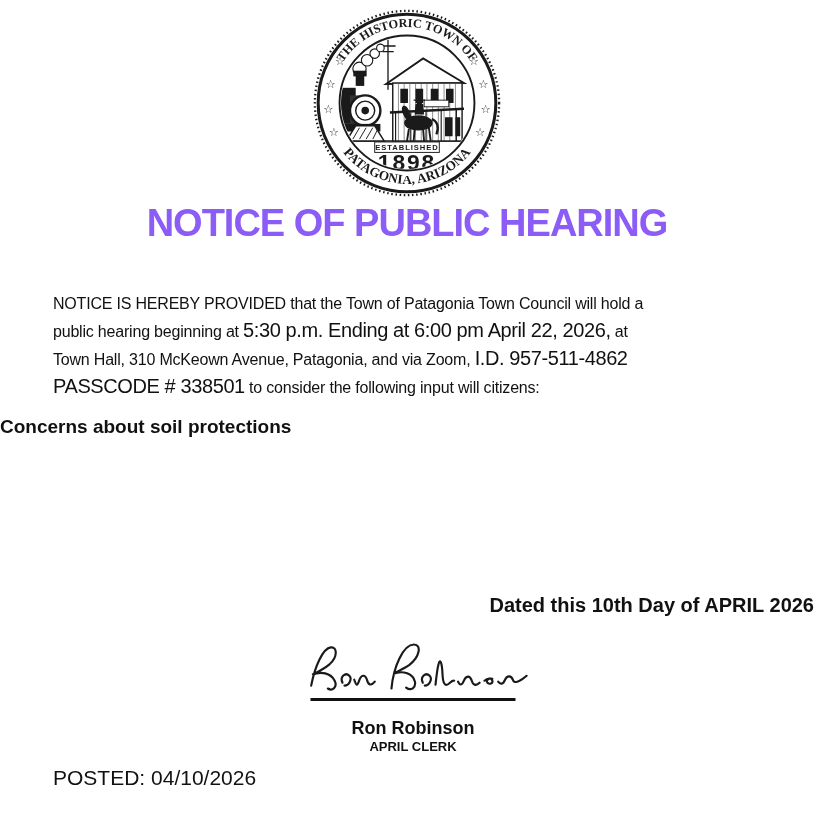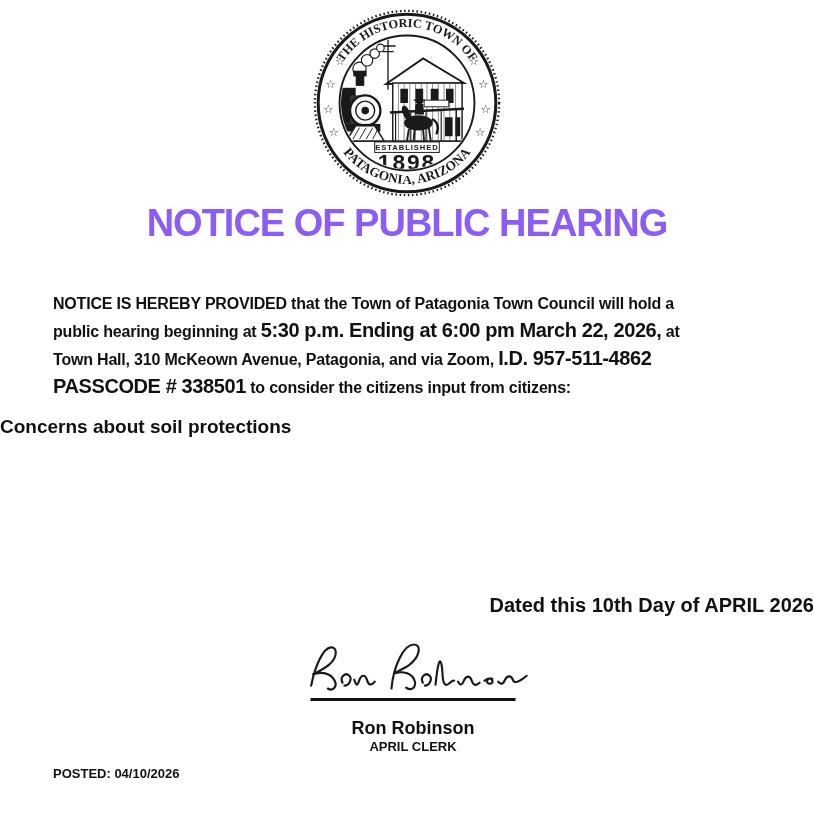--- a/index.html
+++ b/index.html
@@ -7,41 +7,41 @@
         font-family:"Liberation Sans",sans-serif;color:#111;overflow:hidden;}
 
   .seal{position:absolute;top:8px;left:50%;transform:translateX(-50%);}
   .seal text{font-family:"Liberation Serif",serif;}
   .seal .star{font-family:"DejaVu Sans",sans-serif;}
   .seal .estab{font-family:"Liberation Sans",sans-serif;}
 
   .title{position:absolute;top:202px;left:0;width:100%;text-align:center;
          font-weight:bold;font-size:38px;letter-spacing:-1px;}
 
-  .para1{position:absolute;top:290px;left:53px;width:732px;font-weight:bold;
+  .para1{position:absolute;top:290px;left:53px;width:732px;font-weight:normal;
          font-size:16px;line-height:27px;letter-spacing:-0.2px;white-space:pre-line;}
   .para1 .big{font-size:20px;letter-spacing:-0.4px;}
 
   .subject{position:absolute;top:416px;left:0;width:100%;
            font-weight:bold;font-size:19px;}
 
   .para2{position:absolute;top:459px;left:53px;width:740px;font-weight:bold;
          font-size:19px;line-height:28px;letter-spacing:-0.3px;white-space:pre-line;}
 
   .dated{position:absolute;top:594px;left:0;width:100%;text-align:right;
          font-weight:bold;font-size:20px;}
 
   .sig-block{position:absolute;top:636px;left:50%;transform:translateX(-50%);
              margin-left:6px;text-align:center;}
   .sig-svg{display:block;margin:0 auto;}
   .sig-rule{width:205px;height:3px;background:#111;margin:0 auto;}
   .sig-name{font-weight:bold;font-size:18px;line-height:22px;margin-top:16px;}
   .sig-role{font-weight:bold;font-size:13px;line-height:15px;}
 
-  .posted{position:absolute;top:766px;left:53px;font-weight:bold;font-size:13px;}
+  .posted{position:absolute;top:766px;left:53px;font-weight:normal;font-size:21px;}
 </style>
 </head>
 <body>
 
 <div class="page">
 
   <svg class="seal" width="190" height="190" viewBox="0 0 200 200">
     <defs>
       <clipPath id="sealInner">
           <circle cx="100" cy="100" r="69.5"></circle>
@@ -121,23 +121,23 @@
         <rect x="66" y="141" width="68" height="11" fill="#fff" stroke="#1a1a1a" stroke-width="1"></rect>
         <text class="estab" x="100" y="149.5" font-size="8" font-weight="bold" text-anchor="middle" letter-spacing="1" fill="#1a1a1a" stroke="none">ESTABLISHED</text>
         <text class="estab" x="100" y="170" font-size="24" font-weight="bold" text-anchor="middle" letter-spacing="2" fill="#1a1a1a" stroke="none">1898</text>
       </g>
     </g>
   </svg>
 
   <div class="title" style="color: #8b5cf6;">NOTICE OF PUBLIC HEARING</div>
 
   <div class="para1"><span>NOTICE IS HEREBY PROVIDED that the Town of Patagonia Town Council will hold a
-public hearing beginning at </span><span class="big">5:30 p.m. Ending at 6:00 pm March 22, 2026,</span><span> at
+public hearing beginning at </span><span class="big">5:30 p.m. Ending at 6:00 pm April 22, 2026,</span><span> at
 Town Hall, 310 McKeown Avenue, Patagonia, and via Zoom, </span><span class="big">I.D. 957-511-4862
-PASSCODE # 338501</span><span> to consider the citizens input from citizens:</span></div>
+PASSCODE # 338501</span><span> to consider the following input will citizens:</span></div>
 
   <div class="subject">Concerns about soil protections</div>
 
 
   <div class="dated">Dated this 10th Day of APRIL 2026</div>
 
   <div class="sig-block">
     <svg class="sig-svg" width="235" height="62" viewBox="0 0 240 62">
       <g stroke="#1a1a1a" stroke-width="2.2" fill="none" stroke-linecap="round">
         <path d="M16,50 C20,30 28,12 36,11 C43,10 43,21 35,28 C29,33 21,37 17,39 C26,35 36,37 40,45 C43,51 38,56 33,53 M48,47 C45,41 51,36 55,40 C58,43 55,50 50,50 M60,44 C62,50 63,51 65,45 C67,39 71,38 73,44 C74,49 77,51 81,46"></path>

